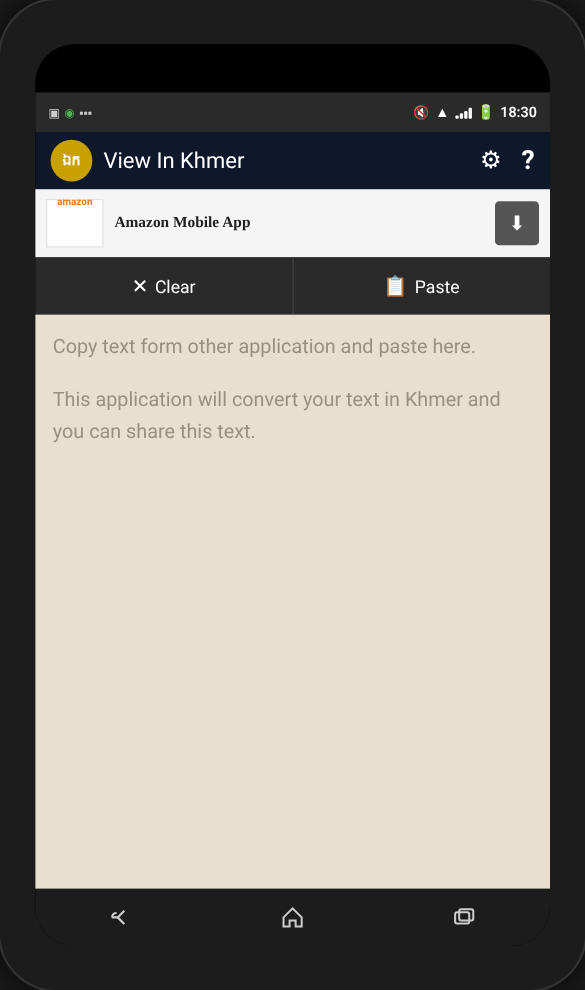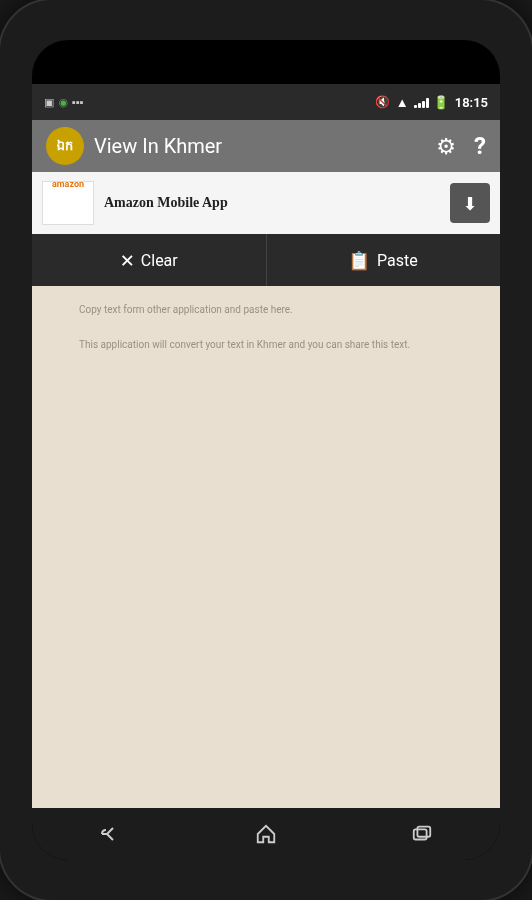--- a/index.html
+++ b/index.html
@@ -77,21 +77,21 @@
     }
 
     .signal-bar {
       width: 3px;
       background: #fff;
       border-radius: 1px;
     }
 
     
     .title-bar {
-      background: #737373;
+      background: #0f172a;
       height: 52px;
       display: flex;
       align-items: center;
       padding: 0 14px;
       flex-shrink: 0;
     }
 
     .app-logo {
       width: 38px;
       height: 38px;
@@ -245,23 +245,22 @@
     
     .content-area {
       flex: 1;
       background: #e8dfd0;
       padding: 16px;
       overflow: hidden;
     }
 
     .content-hint {
       color: #9a9080;
-      font-size: 10px;
+      font-size: 18px;
       line-height: 1.6;
-      margin-left: 31px;
     }
 
     
     .bottom-nav {
       background: #1c1c1c;
       height: 52px;
       display: flex;
       align-items: center;
       justify-content: space-around;
       flex-shrink: 0;
@@ -294,21 +293,21 @@
       <div class="status-right">
         <span style="font-size:12px;">🔇</span>
         <span style="font-size:13px;">▲</span>
         <div class="signal-bars">
           <div class="signal-bar" style="height:3px;"></div>
           <div class="signal-bar" style="height:5px;"></div>
           <div class="signal-bar" style="height:7px;"></div>
           <div class="signal-bar" style="height:10px;"></div>
         </div>
         <span style="font-size:13px;">🔋</span>
-        <span style="font-size:13px;font-weight:600;">18:15</span>
+        <span style="font-size:13px;font-weight:600;">18:30</span>
       </div>
     </div>
 
     <div class="title-bar">
       <div class="app-logo">
         <span>ឯក</span>
       </div>
       <span class="app-title-text">View In Khmer</span>
       <div class="title-bar-icons">
         <span class="title-icon">⚙</span>

